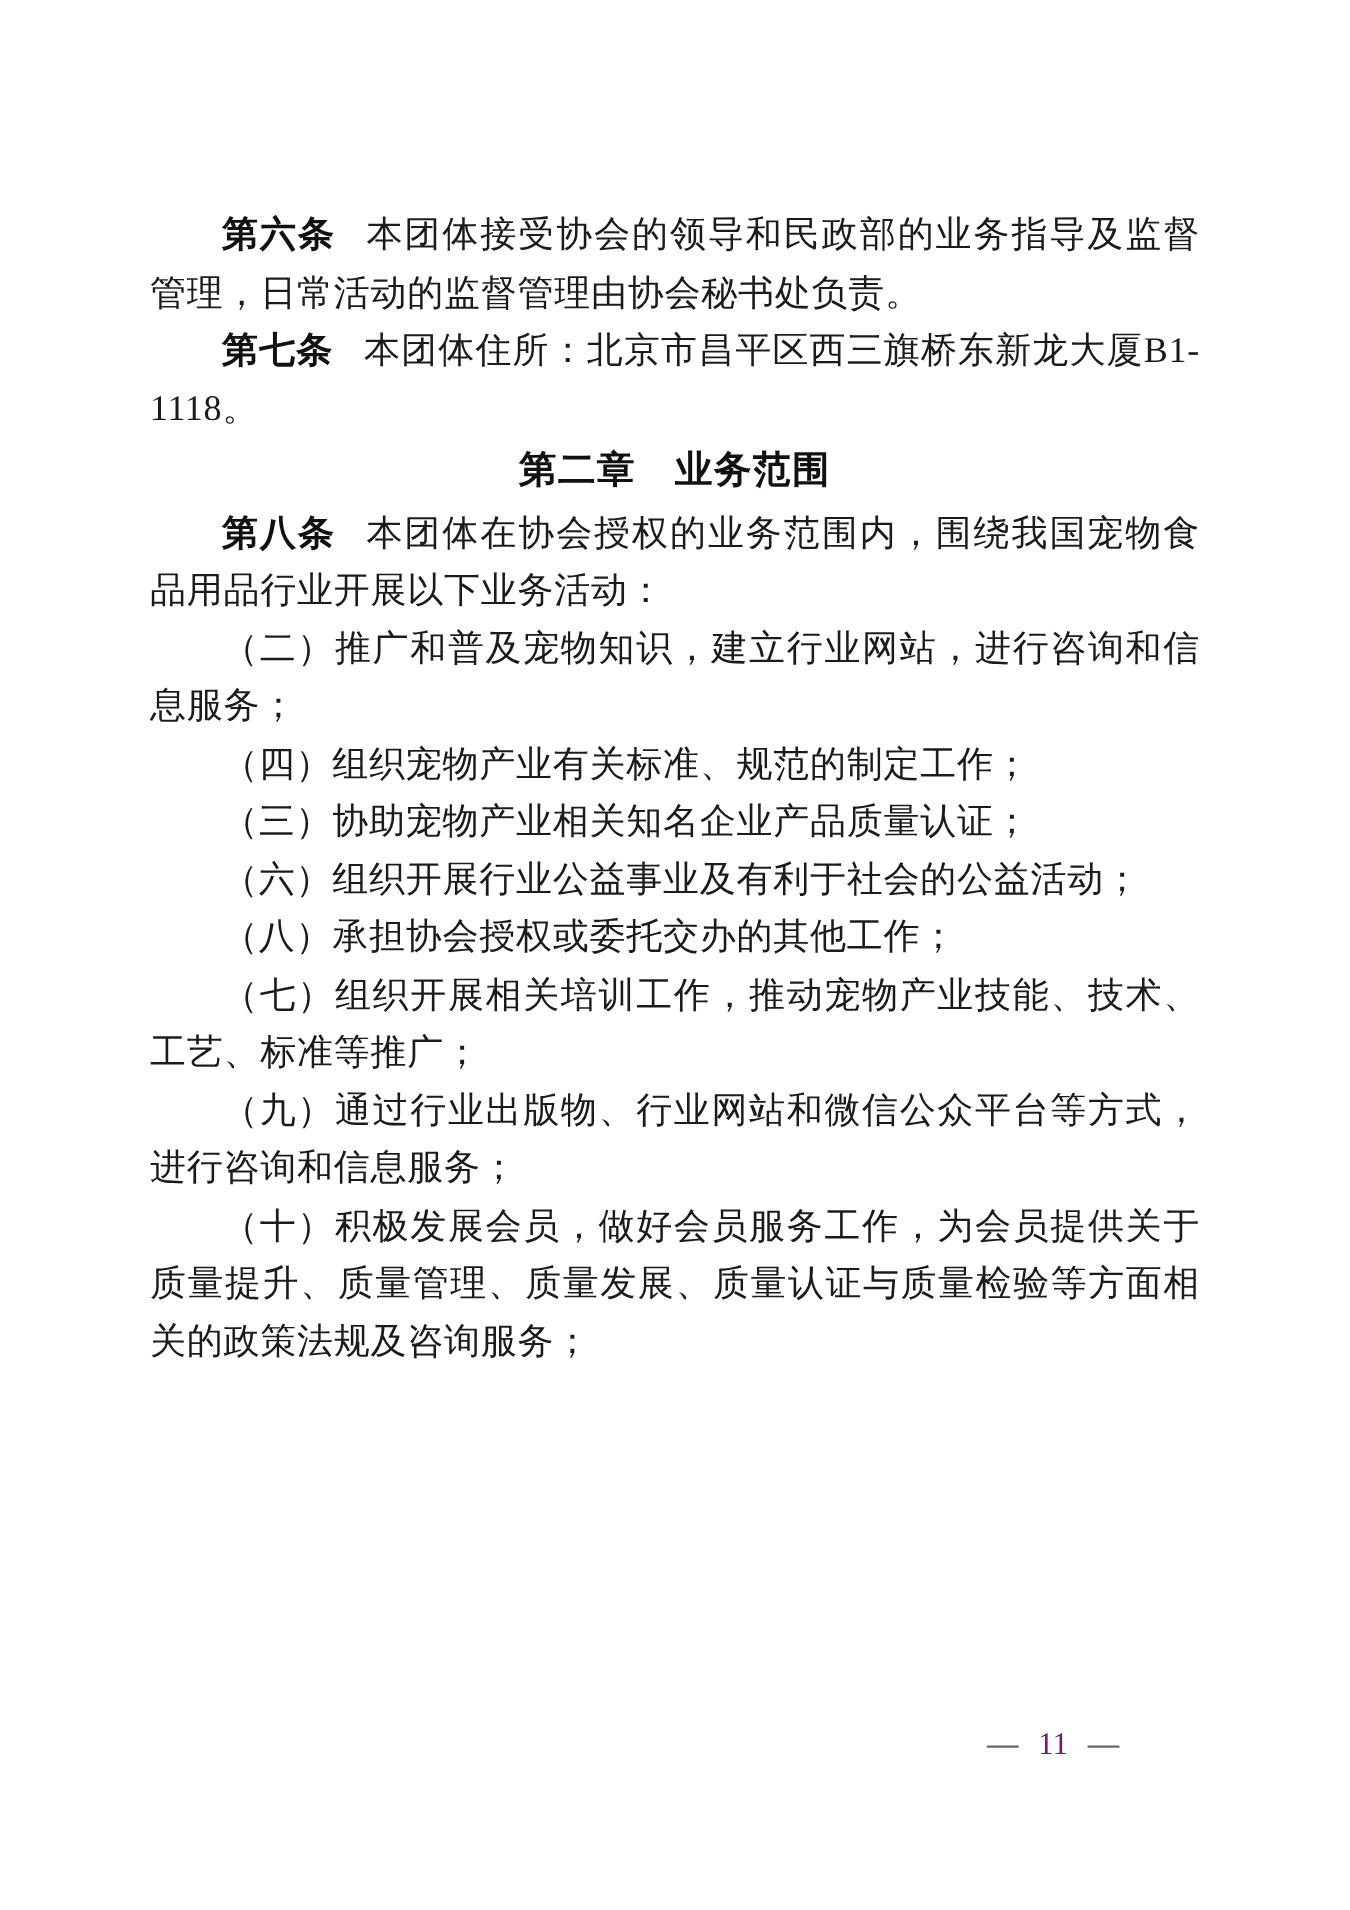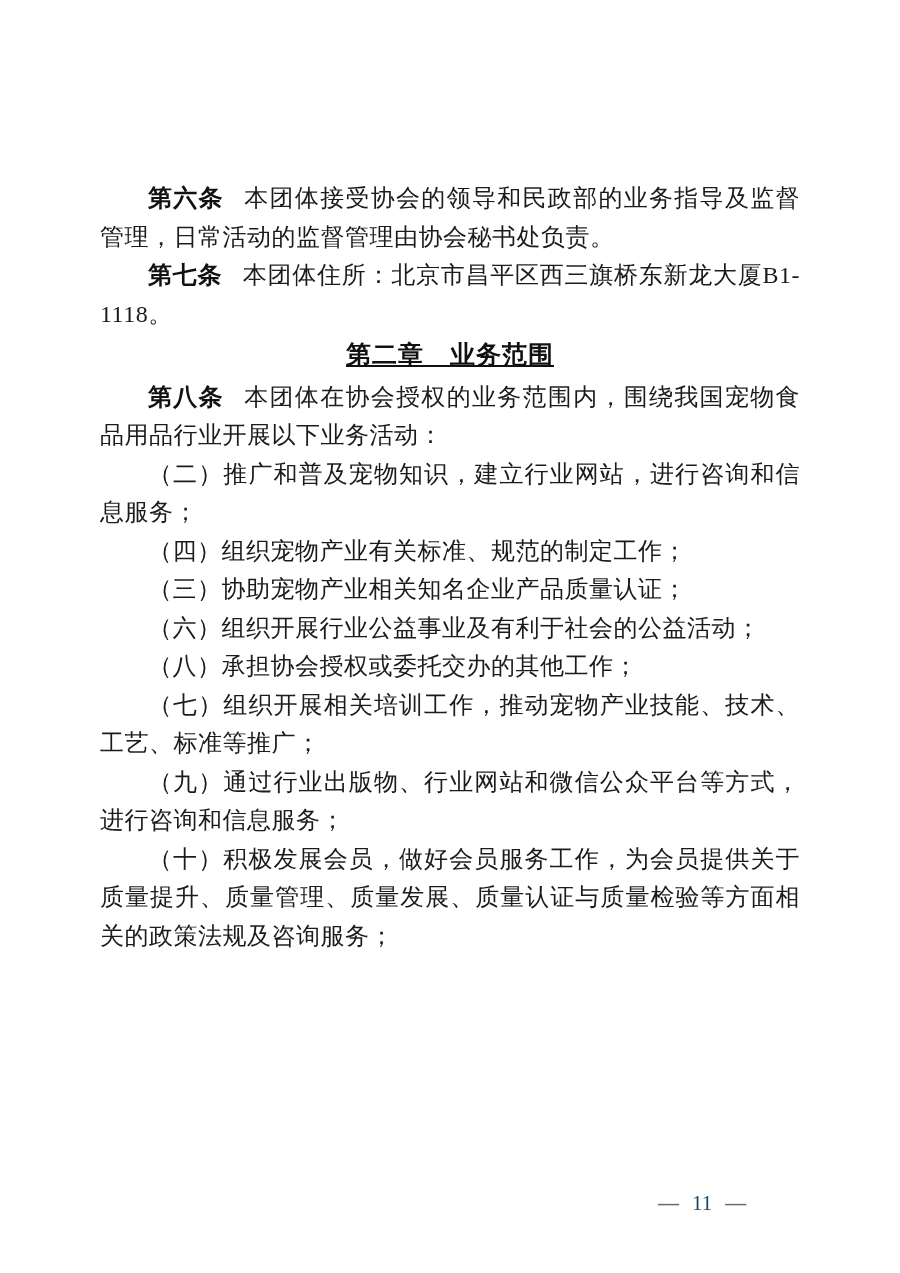--- a/index.html
+++ b/index.html
@@ -14,21 +14,20 @@
     font-family: "Liberation Serif", "DejaVu Serif", serif;
   }
   .page {
     position: absolute;
     top: 0;
     left: 0;
     width: 900px;
     height: 1226px;
     background: #ffffff;
     overflow: hidden;
-    margin-top: 41px;
   }
   .content {
     padding: 138px 100px 0 100px;
   }
   p.para {
     margin: 0;
     font-size: 24px;
     line-height: 38.5px;
     color: #1b1b1b;
     text-align: justify;
@@ -43,38 +42,37 @@
   }
   h2.chapter {
     margin: 3px 0;
     text-align: center;
     font-size: 25px;
     line-height: 38.5px;
     font-weight: bold;
     color: #111;
     text-indent: 0;
     letter-spacing: 1px;
-    text-decoration: underline;
   }
   .footer {
     position: absolute;
     top: 1150px;
     left: 658px;
     display: flex;
     align-items: center;
     gap: 13px;
     font-size: 21px;
     line-height: 24px;
   }
   .footer .dash {
     color: #6a6a6a;
     font-weight: bold;
   }
   .footer .num {
-    color: #0c4a6e;
+    color: #701a75;
     font-family: "Liberation Serif", "DejaVu Serif", serif;
   }
 </style>
 </head>
 <body>
 
 <div class="page">
   <div class="content">
 
     <p class="para"><span class="article-label">第六条</span><span>本团体接受协会的领导和民政部的业务指导及监督管理，日常活动的监督管理由协会秘书处负责。</span></p>

